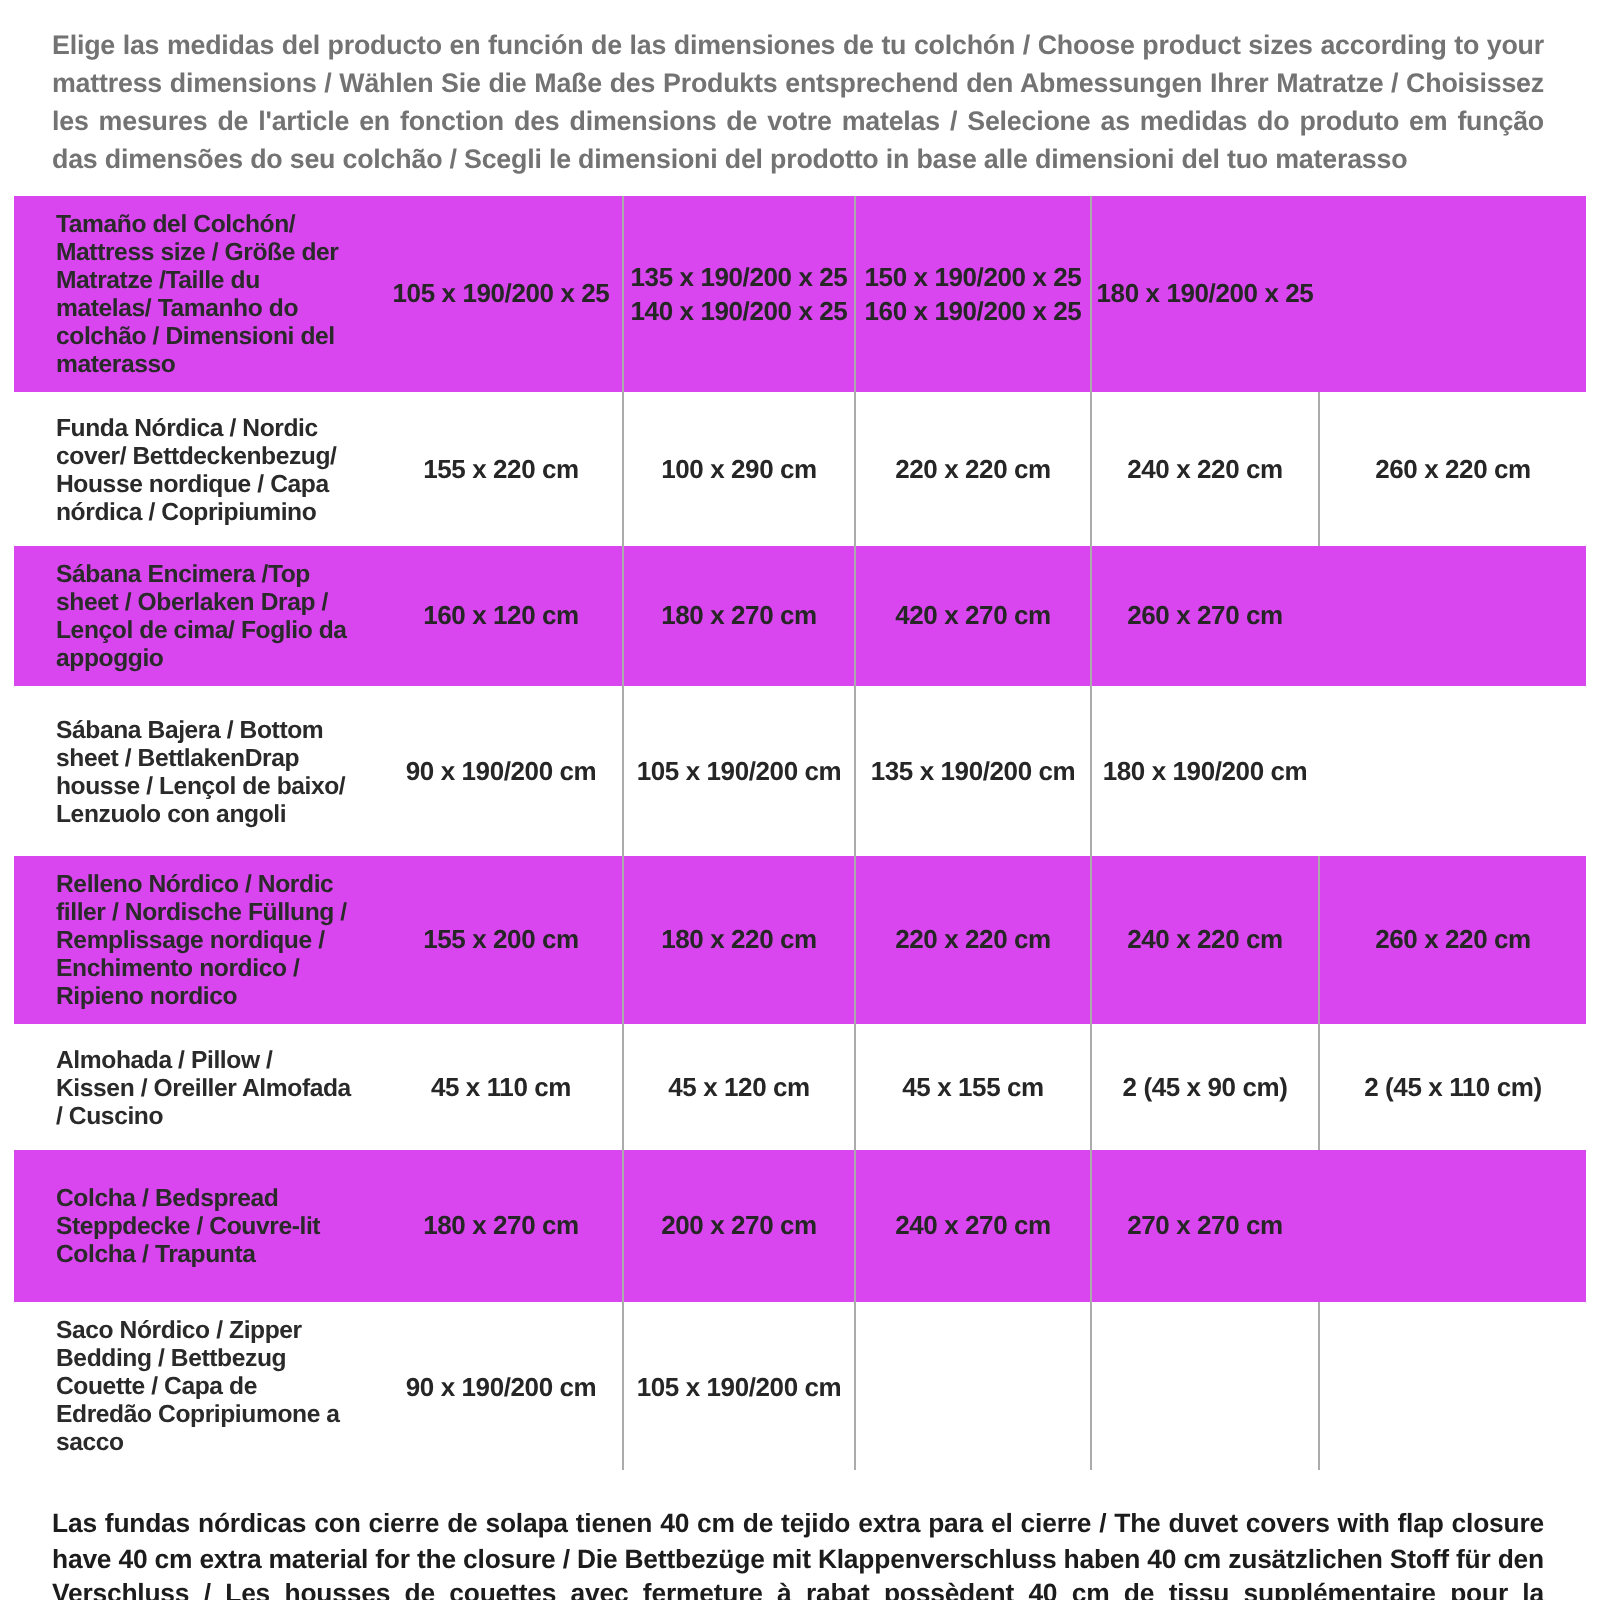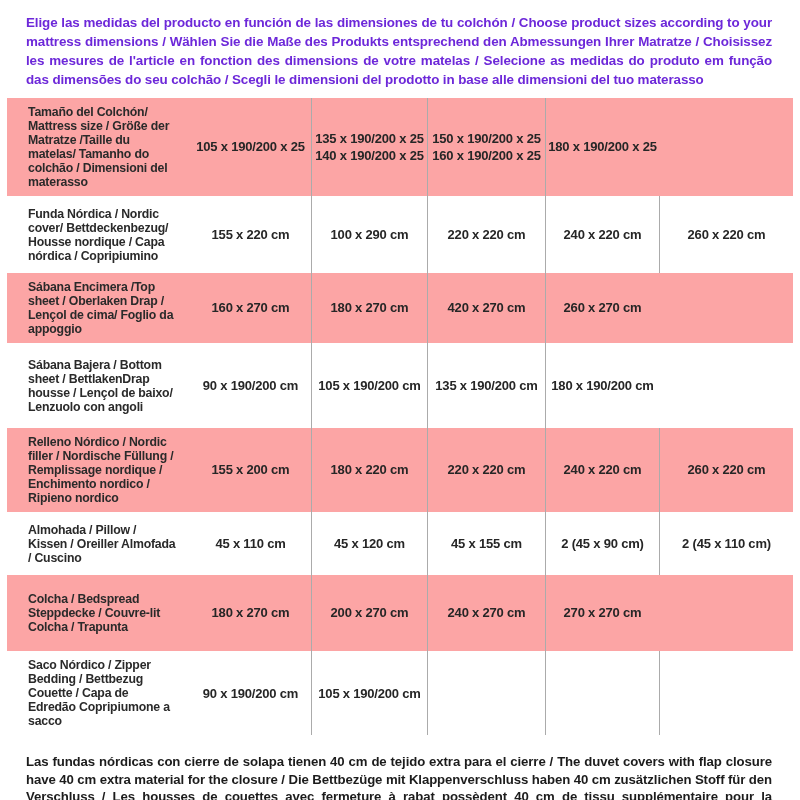--- a/index.html
+++ b/index.html
@@ -11,31 +11,31 @@
     font-weight:bold;
     color:#222222;
     overflow:hidden;
   }
   .intro {
     margin:13px 28px 9px 26px;
     text-align:justify;
     font-size:13.4px;
     line-height:19px;
     letter-spacing:-0.1px;
-    color:#6d28d9;
+    color:#737373;
   }
   .size-table {
     width:786px;
     margin-left:7px;
   }
   .row {
     display:grid;
     grid-template-columns:183px 121px 116px 118px 114px 134px;
   }
-  .row.stripe { background:#fca5a5; }
+  .row.stripe { background:#d946ef; }
   .cell {
     display:flex;
     align-items:center;
     box-sizing:border-box;
   }
   
   .cell:nth-child(n+3) { border-left:1px solid #ababab; }
   .cell.label {
     padding:7px 14px 7px 21px;
     font-size:12.3px;
@@ -85,21 +85,21 @@
       <div class="cell label">Funda Nórdica / Nordic cover/ Bettdeckenbezug/ Housse nordique / Capa nórdica / Copripiumino</div>
       <div class="cell val">155 x 220 cm</div>
       <div class="cell val">100 x 290 cm</div>
       <div class="cell val">220 x 220 cm</div>
       <div class="cell val">240 x 220 cm</div>
       <div class="cell val">260 x 220 cm</div>
     </div>
 
     <div class="row stripe" style="min-height:70px">
       <div class="cell label">Sábana Encimera /Top sheet / Oberlaken Drap / Lençol de cima/ Foglio da appoggio</div>
-      <div class="cell val">160 x 270 cm</div>
+      <div class="cell val">160 x 120 cm</div>
       <div class="cell val">180 x 270 cm</div>
       <div class="cell val">420 x 270 cm</div>
       <div class="cell val">260 x 270 cm</div>
     </div>
 
     <div class="row" style="min-height:85px">
       <div class="cell label">Sábana Bajera / Bottom sheet / BettlakenDrap housse / Lençol de baixo/ Lenzuolo con angoli</div>
       <div class="cell val">90 x 190/200 cm</div>
       <div class="cell val">105 x 190/200 cm</div>
       <div class="cell val">135 x 190/200 cm</div>

